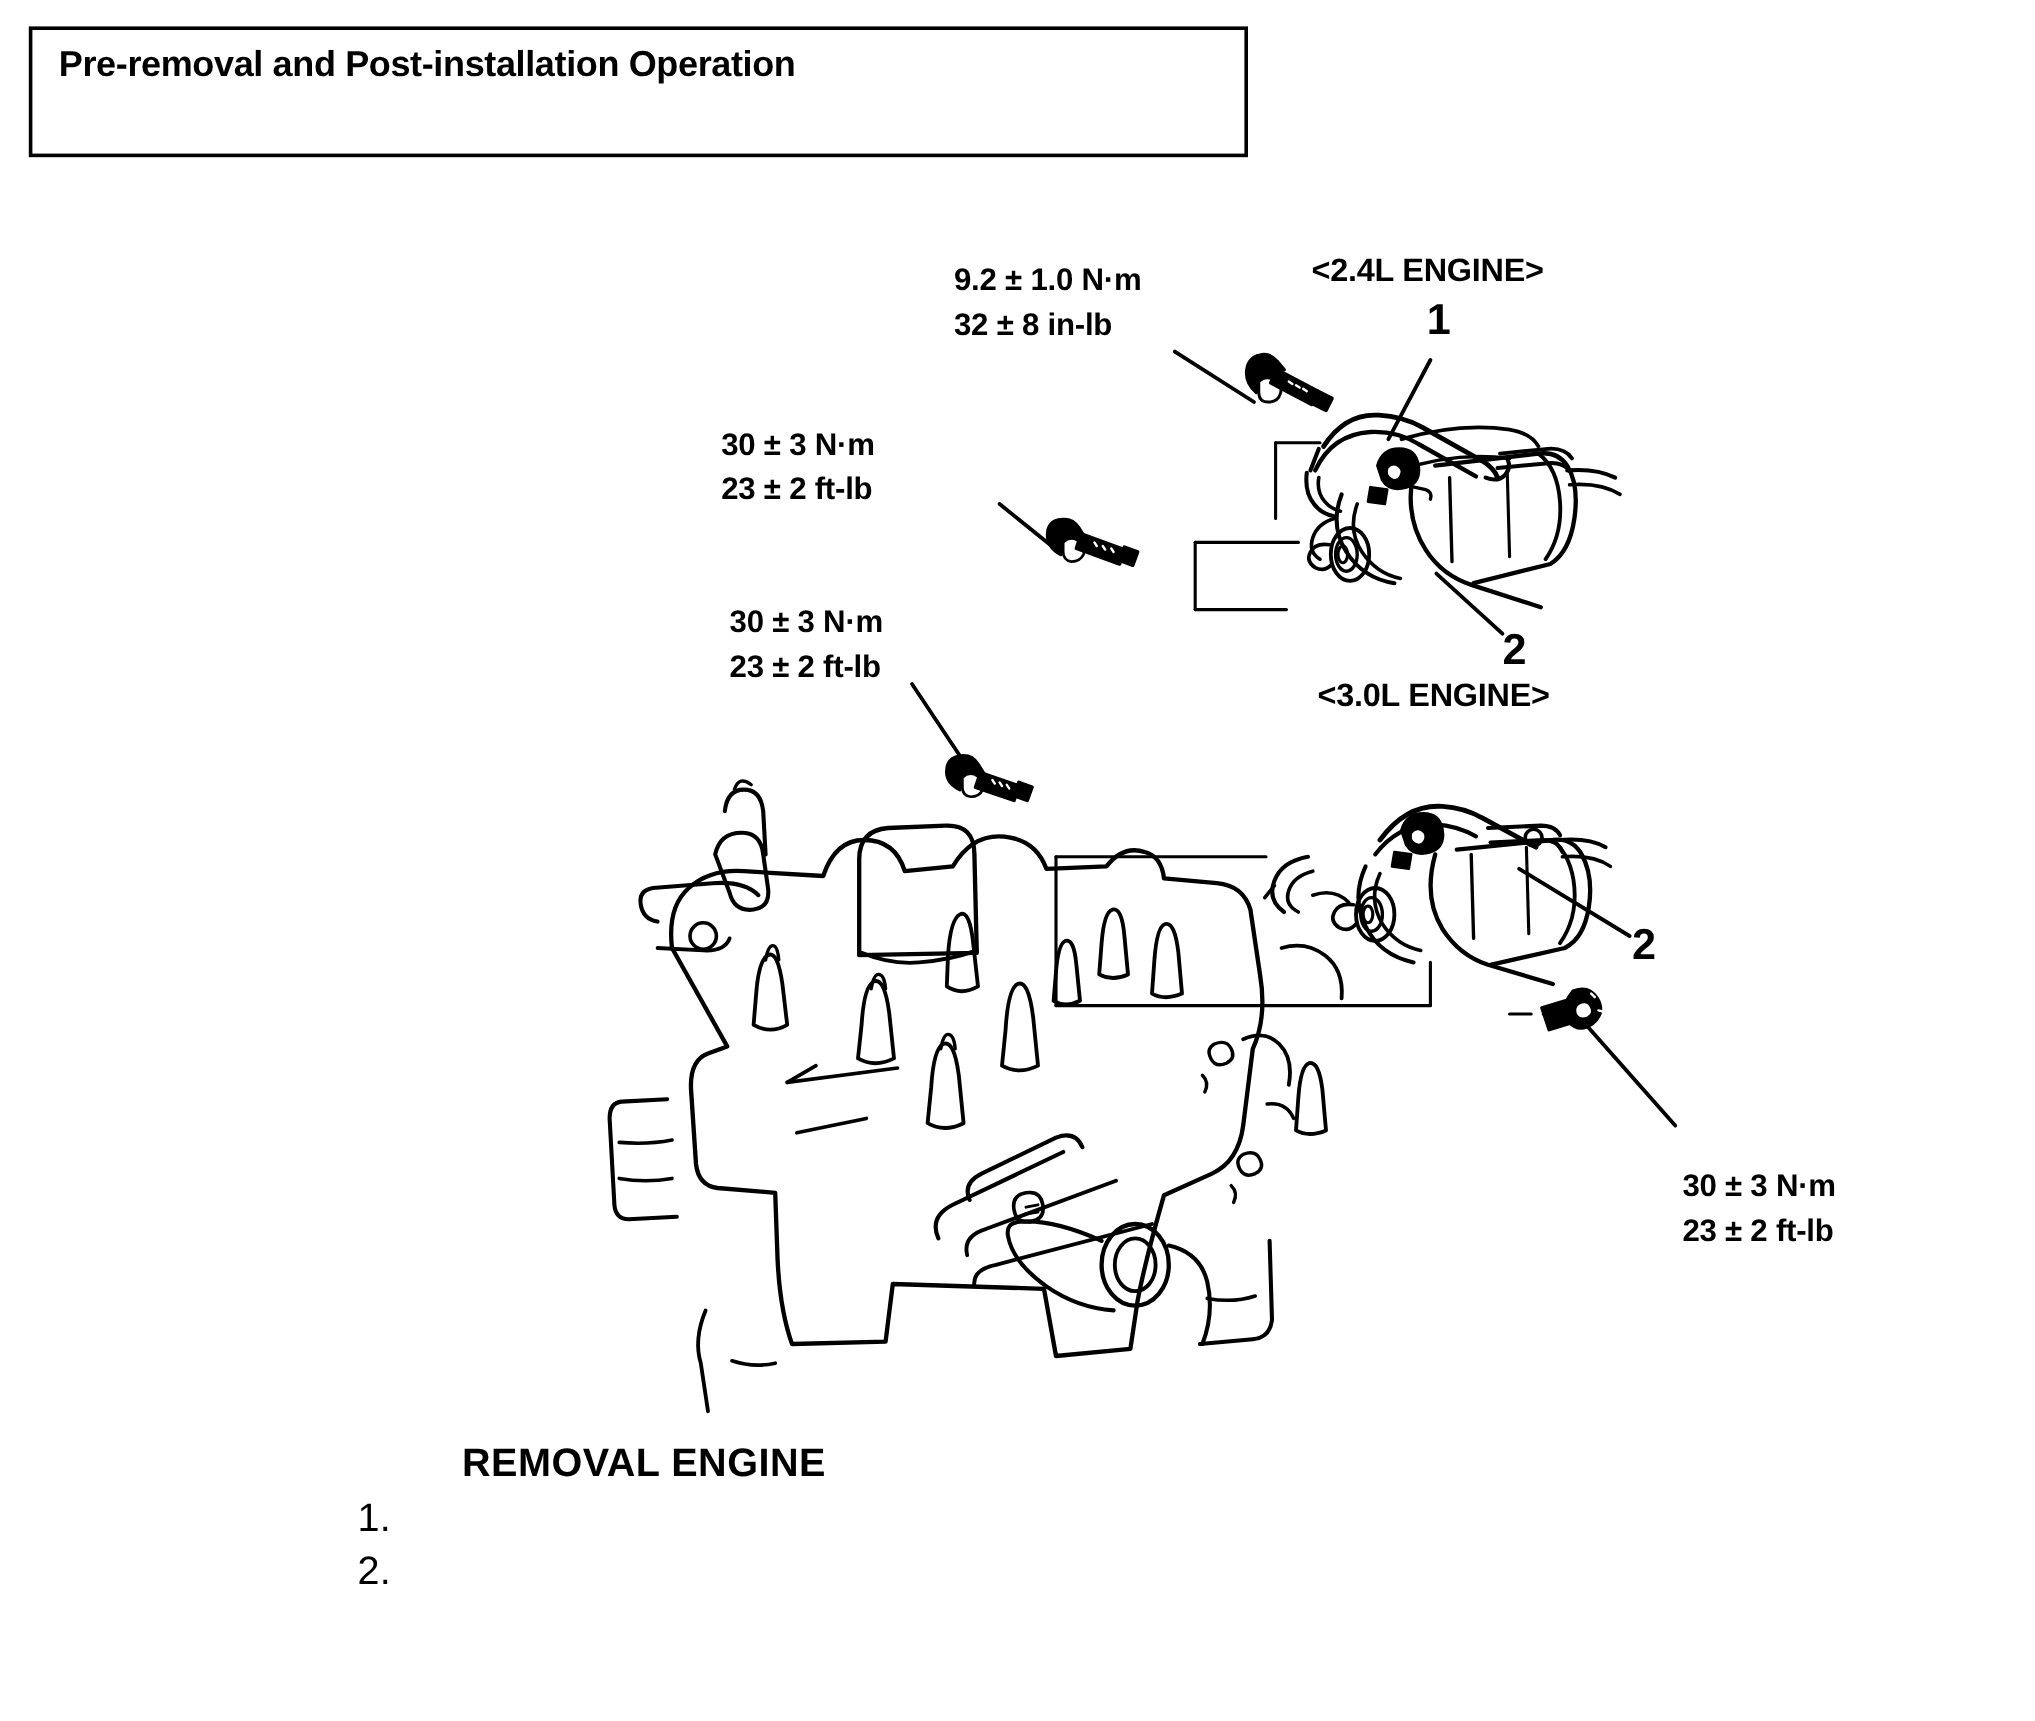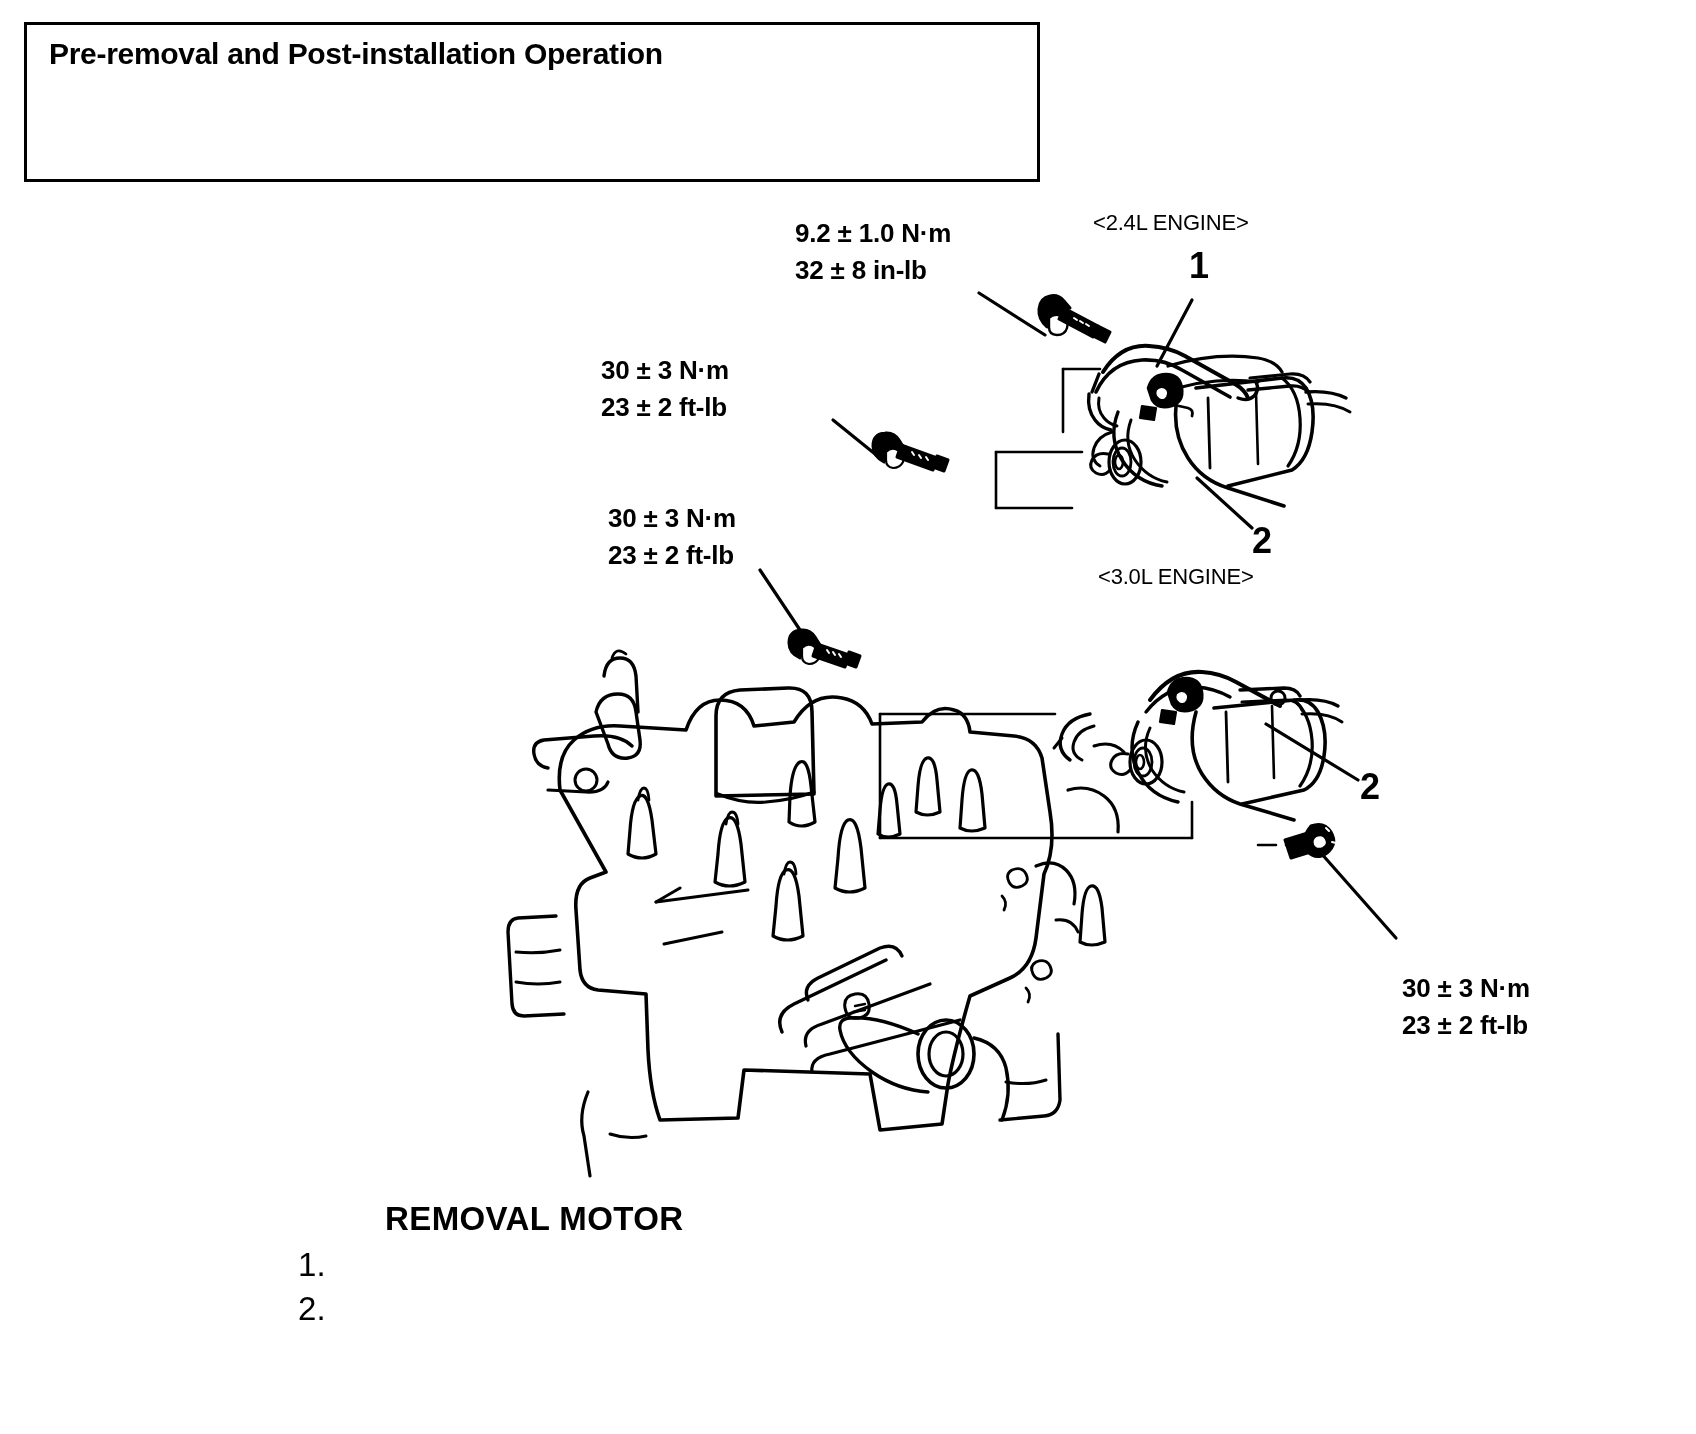--- a/index.html
+++ b/index.html
@@ -23,21 +23,21 @@
     width: 1696px;
     height: 1434px;
   }
 
   
   .note-box {
     position: absolute;
     left: 24px;
     top: 22px;
     width: 1016px;
-    height: 160px;
+    height: 109px;
     border: 3px solid #000;
     box-sizing: border-box;
     background: #fff;
   }
   .note-title {
     position: absolute;
     left: 22px;
     top: 12px;
     font-size: 30px;
     font-weight: bold;
@@ -75,22 +75,22 @@
     font-weight: bold;
     line-height: 1.42;
     white-space: nowrap;
     letter-spacing: -0.2px;
   }
   .torque .l2 { display: block; }
 
   
   .engine-label {
     position: absolute;
-    font-size: 22px;
-    font-weight: normal;
+    font-size: 27px;
+    font-weight: bold;
     white-space: nowrap;
     letter-spacing: -0.2px;
   }
 
   
   .callout-num {
     position: absolute;
     font-size: 36px;
     font-weight: bold;
     white-space: nowrap;
@@ -437,21 +437,21 @@
 
   <div class="engine-label" style="left:1098px; top:564px;">&lt;3.0L ENGINE&gt;</div>
 
   <div class="callout-num" style="left:1189px; top:245px;">1</div>
 
   <div class="callout-num" style="left:1252px; top:520px;">2</div>
 
   <div class="callout-num" style="left:1360px; top:766px;">2</div>
 
   <div class="steps-block">
-    <div class="steps-heading">REMOVAL MOTOR</div>
+    <div class="steps-heading">REMOVAL ENGINE</div>
 
     <div class="step-row">
       <span class="step-num">1.</span>
     </div>
 
     <div class="step-row">
       <span class="step-num">2.</span>
     </div>
   </div>
 

